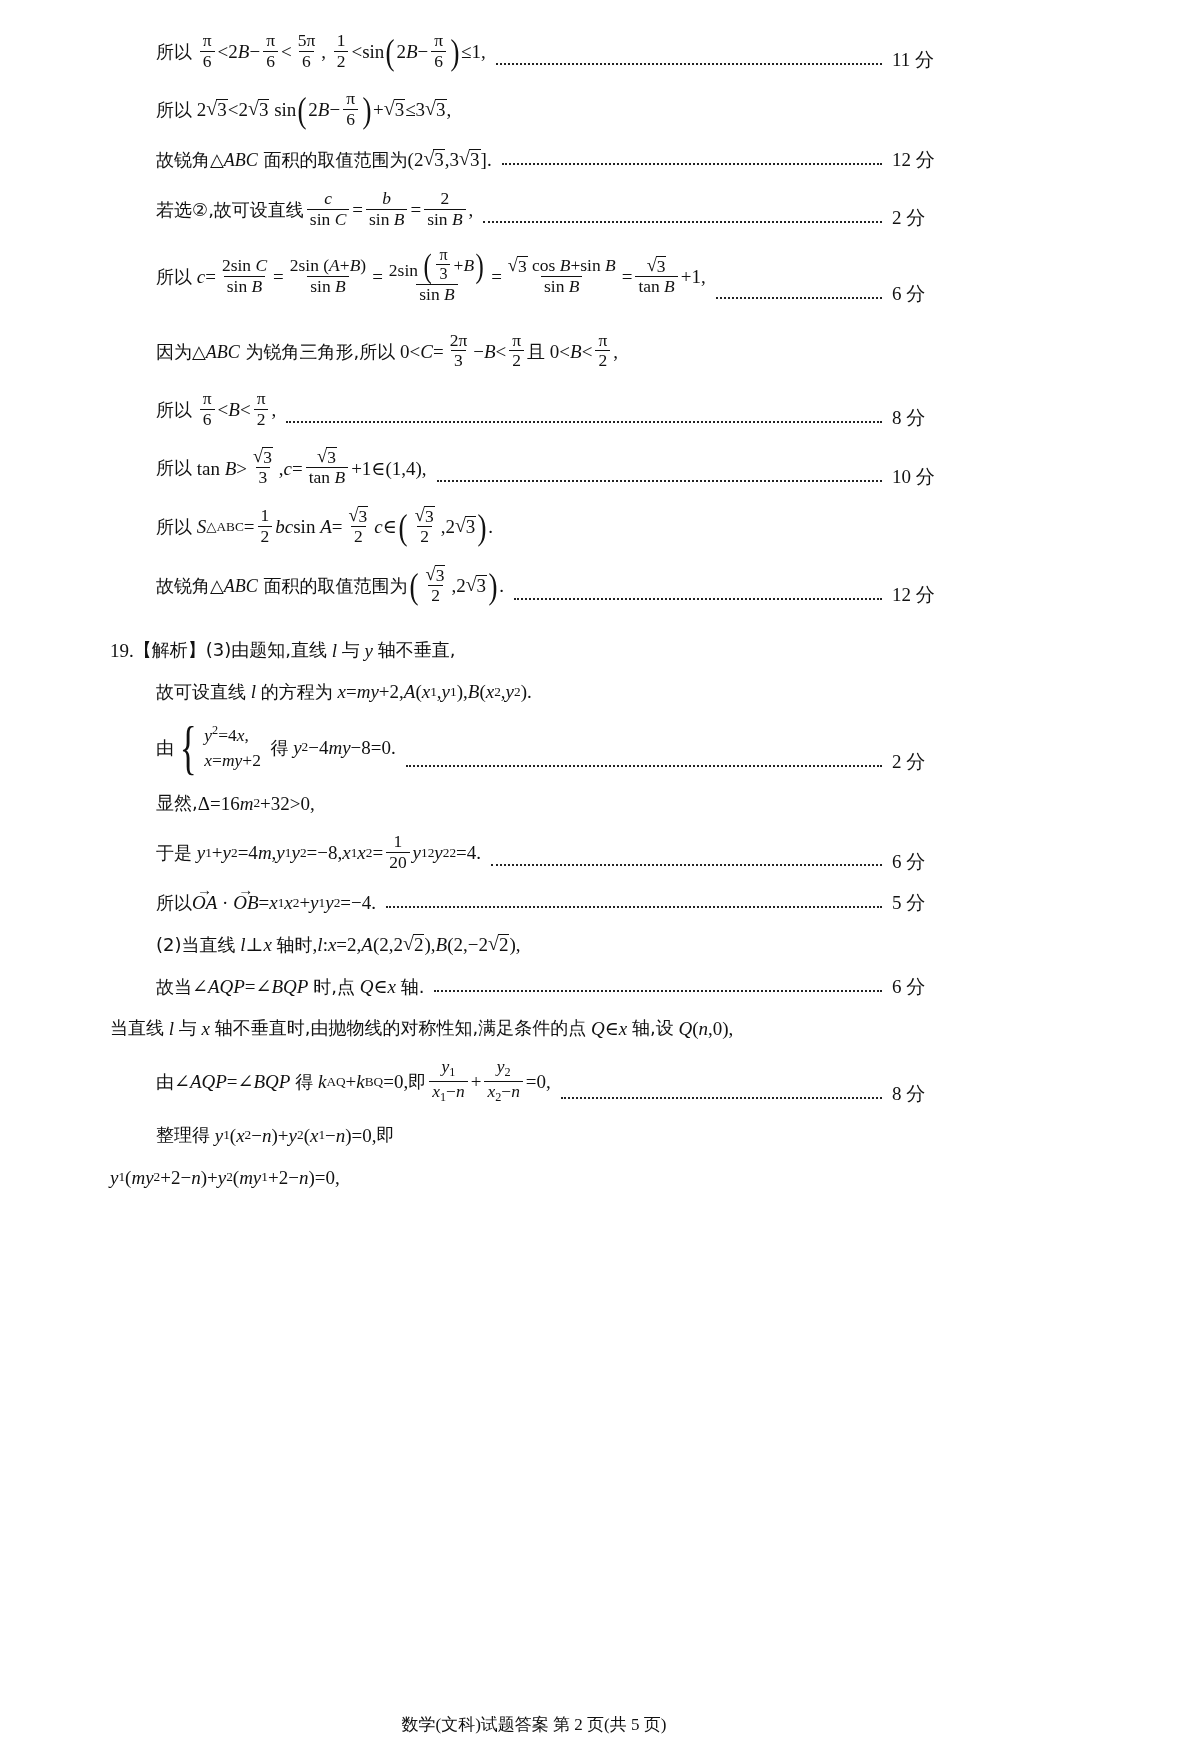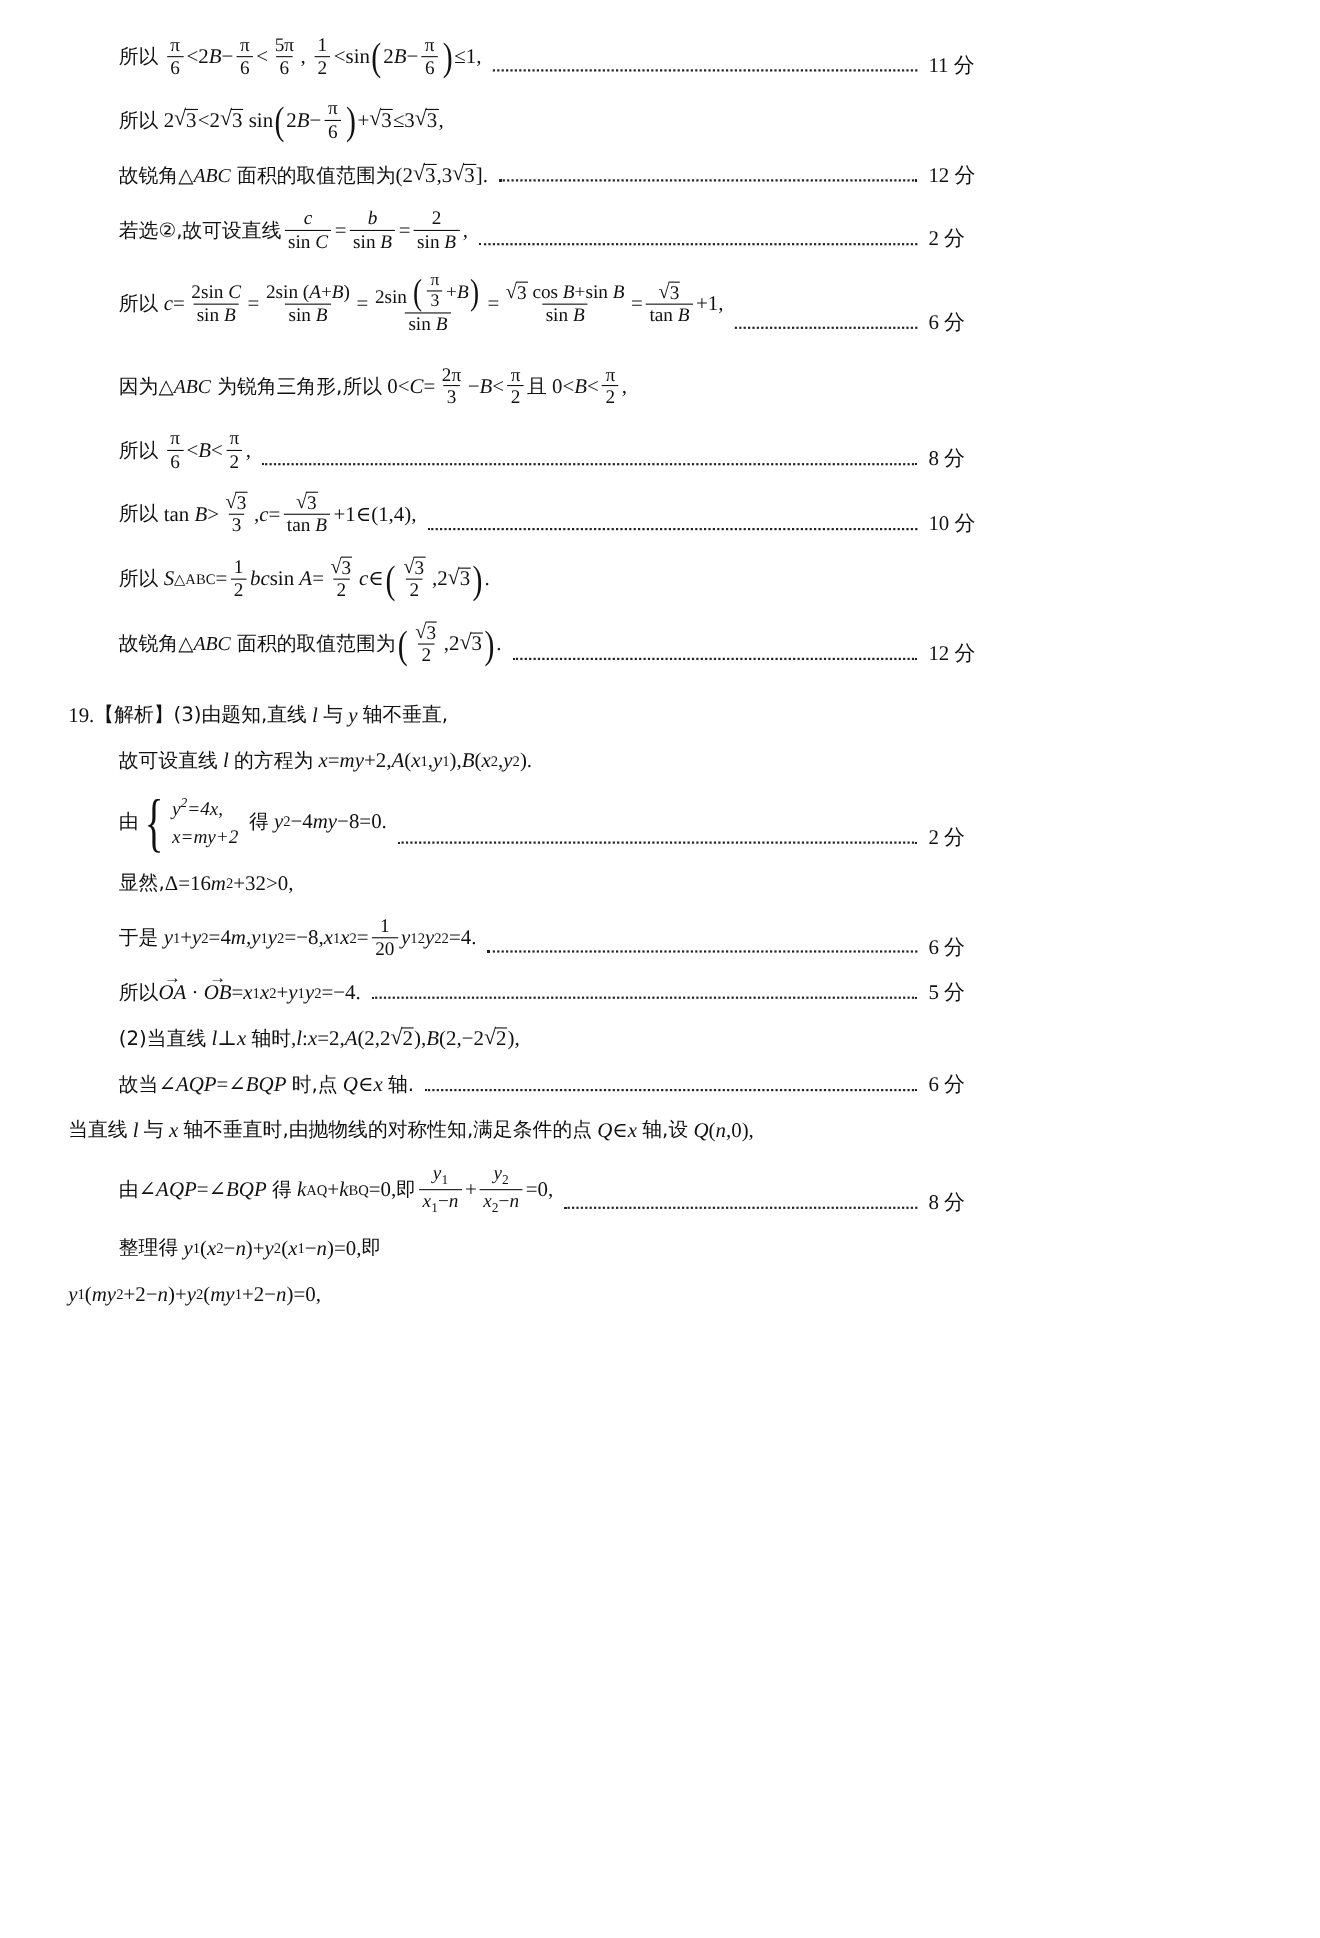--- a/index.html
+++ b/index.html
@@ -8,20 +8,21 @@
     background:#ffffff;
     font-family:"Liberation Serif","DejaVu Serif",serif;
     color:#111;
   }
   .page{
     width:972px;
     min-height:1762px;
     position:relative;
     padding:4px;
     box-sizing:border-box;
+    margin-left:48px;
   }
   .body-area{
     padding:28px 58px 0 58px;
   }
   .line{
     display:flex;
     align-items:flex-end;
     font-size:19px;
     line-height:1.25;
     margin:0 0 6px 0;
@@ -74,21 +75,21 @@
     display:inline-block;
   }
   .cases{
     display:inline-flex;align-items:center;
   }
   .brace{
     font-size:3.1em;line-height:0.75;transform:scaleX(0.6);display:inline-block;
     font-weight:300;
   }
   .caselines{display:inline-flex;flex-direction:column;font-size:0.92em;margin-left:2px;}
-  .caselines span{line-height:1.45;font-style:italic;}
+  .caselines span{line-height:1.45;}
   .vec{
     display:inline-block;position:relative;
   }
   .vec .arrow{
     position:absolute;top:-0.72em;left:0;right:0;text-align:center;font-size:0.8em;font-style:normal;
   }
   .tri{font-style:normal;}
   .qnum{font-size:19px;font-family:Liberation Serif, serif;}
   .footer{
     position:absolute;
@@ -445,13 +446,14 @@
     </div>
 
     <div class="line blockrow noindent">
       <span class="txt">
         <span class="m">y</span><span class="sub">1</span>(<span class="m">my</span><span class="sub">2</span>+2−<span class="m">n</span>)+<span class="m">y</span><span class="sub">2</span>(<span class="m">my</span><span class="sub">1</span>+2−<span class="m">n</span>)=0,
       </span>
     </div>
 
   </div>
 
+  <div class="footer">数学(文科)试题答案 第 2 页(共 5 页)</div>
 </div>
 
 </body></html>

